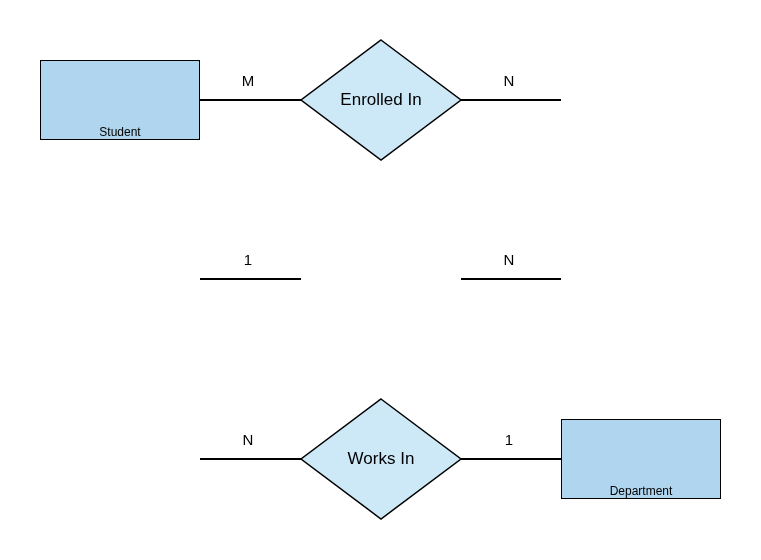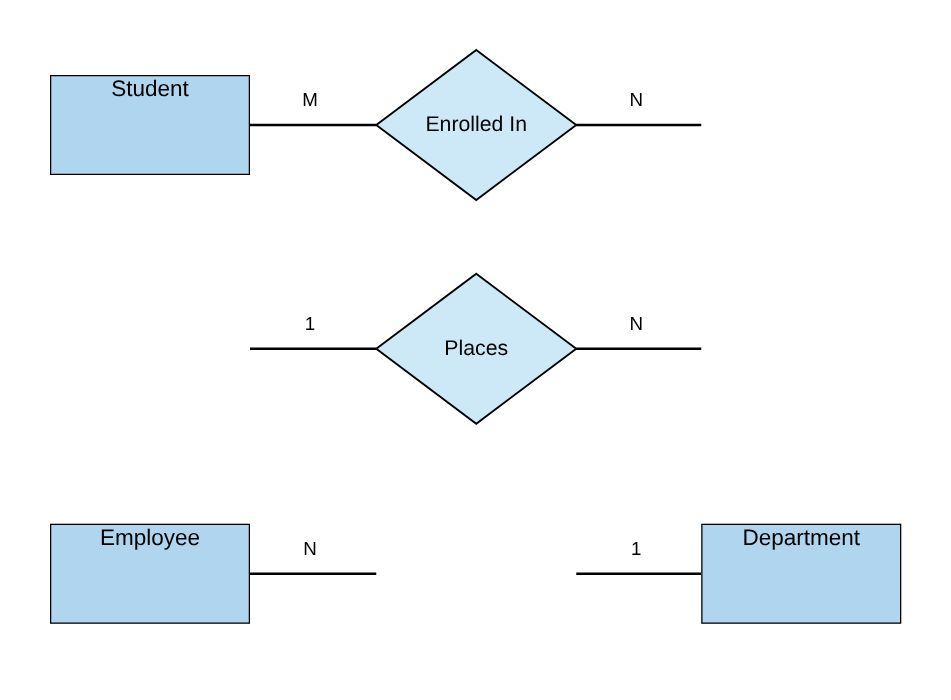--- a/index.html
+++ b/index.html
@@ -28,23 +28,23 @@
 
   .entity {
     position: absolute;
     top: 22px;
     width: 160px;
     height: 80px;
     box-sizing: border-box;
     background: var(--entity-fill, #b0d5ee);
     border: 1.5px solid var(--stroke, #000);
     display: flex;
-    align-items: flex-start;
+    align-items: flex-end;
     justify-content: center;
-    font-size: 18px;
+    font-size: 12px;
   }
   .entity.left  { left: 40px; }
   .entity.right { left: 561px; }
 
   .diamond-wrap {
     position: absolute;
     left: 299px;
     top: 0;
     width: 164px;
     height: 124px;
@@ -106,36 +106,33 @@
       </svg>
       <div class="diamond-label">Enrolled In</div>
     </div>
     <div class="cardinality right">N</div>
     <div class="connector right"></div>
   </div>
 
   <div class="row row-1">
     <div class="connector left"></div>
     <div class="cardinality left">1</div>
-    <div class="diamond-wrap">
-      <svg width="164" height="124" viewBox="0 0 164 124">
-        <polygon class="diamond-shape" points="82,2 162,62 82,122 2,62"></polygon>
-      </svg>
-      <div class="diamond-label">Places</div>
-    </div>
     <div class="cardinality right">N</div>
     <div class="connector right"></div>
   </div>
 
   <div class="row row-2">
-    <div class="entity left">
-      <span>Employee</span>
-    </div>
     <div class="connector left"></div>
     <div class="cardinality left">N</div>
+    <div class="diamond-wrap">
+      <svg width="164" height="124" viewBox="0 0 164 124">
+        <polygon class="diamond-shape" points="82,2 162,62 82,122 2,62"></polygon>
+      </svg>
+      <div class="diamond-label">Works In</div>
+    </div>
     <div class="cardinality right">1</div>
     <div class="connector right"></div>
     <div class="entity right">
       <span>Department</span>
     </div>
   </div>
 
 </div>
 
 </body></html>

